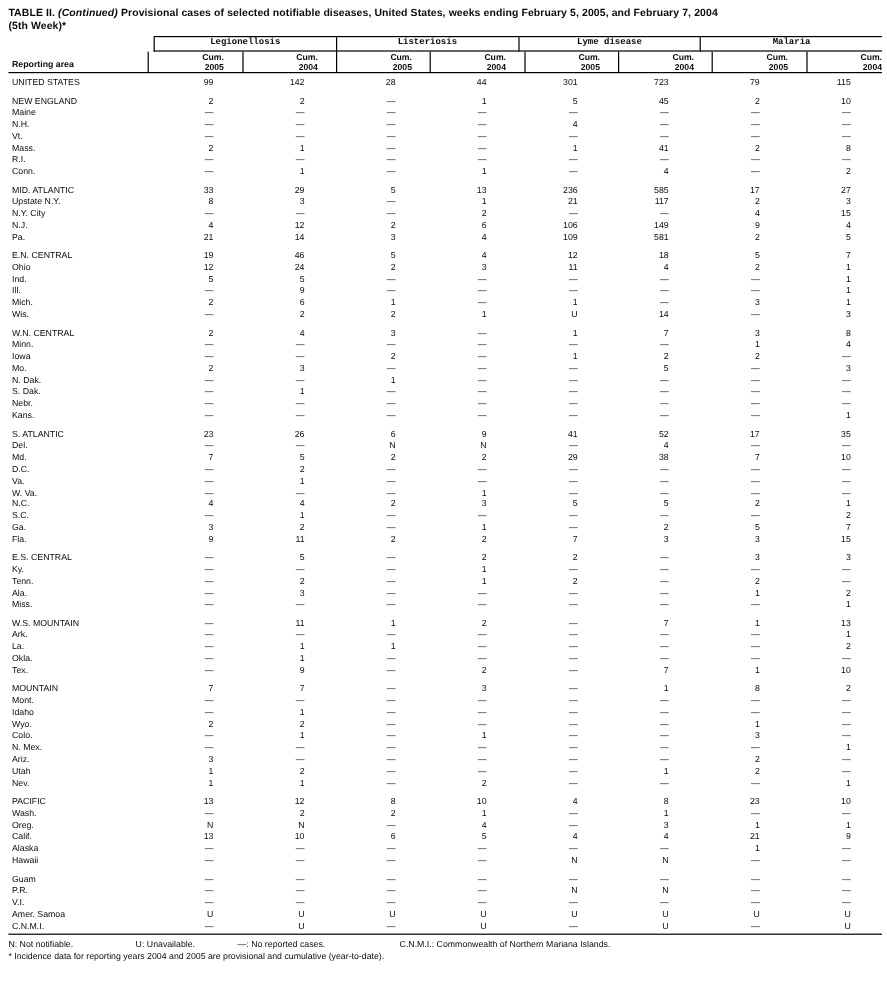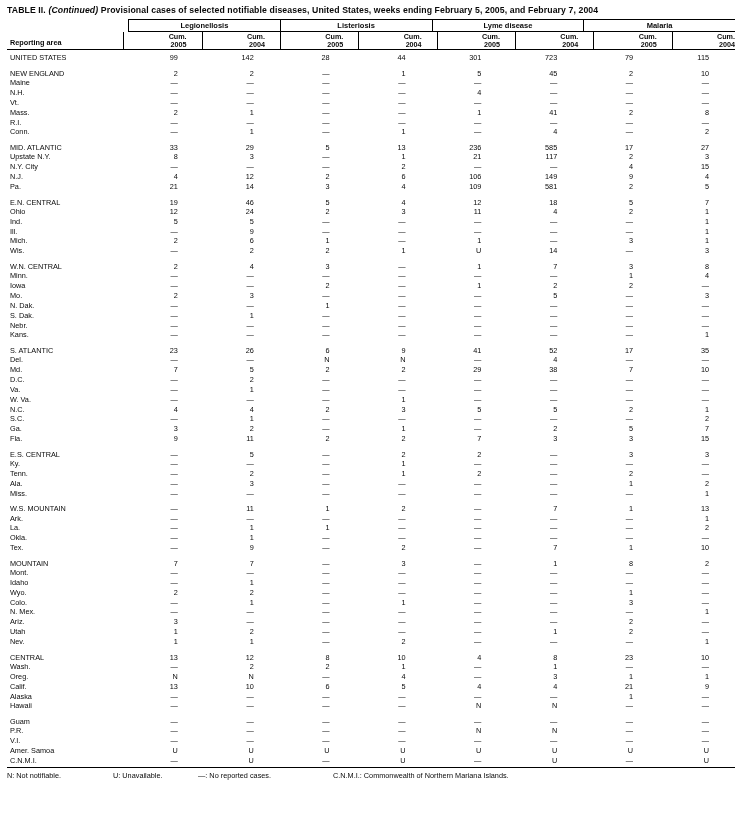--- a/index.html
+++ b/index.html
@@ -15,21 +15,21 @@
   
   .title { font-weight: bold; font-size: 8.7px; line-height: 10.8px; letter-spacing: 0.1px; }
   .title .cont { font-style: italic; }
 
   
   .thead { margin-top: 3px; }
   .group-row { display: flex; margin-left: 121px; border-top: 1px solid #000; height: 13px; }
   .group-cell {
     width: 151.75px; border-left: 1px solid #000; border-bottom: 1px solid #000;
     display: flex; align-items: center; justify-content: center;
-    font-weight: bold; font-size: 7.5px;
+    font-weight: bold; font-size: 7.5px; font-family: Liberation Mono, monospace;
   }
   .sub-row { display: flex; border-bottom: 1px solid #000; height: 18px; gap: 15px; }
   .ra-cell {
     width: 121px; display: flex; align-items: flex-end;
     padding: 0 0 2px 3px; font-weight: bold; font-size: 7.3px;
   }
   .subcell {
     width: 75.875px; border-left: 1px solid #000;
     text-align: right; font-weight: bold; font-size: 7.2px; line-height: 8px;
     padding-top: 1.5px;
@@ -51,20 +51,21 @@
   .legend .li3 { width: 135px; }
   .note { margin-top: 1px; }
 </style>
 </head>
 <body>
 
 <div class="page">
 
   <div class="title">
     <div><span>TABLE II.</span> <span class="cont">(Continued)</span> <span>Provisional cases of selected notifiable diseases, United States, weeks ending February 5, 2005, and February 7, 2004</span></div>
+    <div>(5th Week)*</div>
   </div>
 
   <div class="thead">
     <div class="group-row">
       <div class="group-cell">Legionellosis</div>
       <div class="group-cell">Listeriosis</div>
       <div class="group-cell">Lyme disease</div>
       <div class="group-cell">Malaria</div>
     </div>
     <div class="sub-row">
@@ -715,21 +716,21 @@
         <div class="val">1</div>
         <div class="val">1</div>
         <div class="val">—</div>
         <div class="val">2</div>
         <div class="val">—</div>
         <div class="val">—</div>
         <div class="val">—</div>
         <div class="val">1</div>
       </div>
       <div class="row gap">
-        <div class="label">CENTRAL</div>
+        <div class="label">PACIFIC</div>
         <div class="val">13</div>
         <div class="val">12</div>
         <div class="val">8</div>
         <div class="val">10</div>
         <div class="val">4</div>
         <div class="val">8</div>
         <div class="val">23</div>
         <div class="val">10</div>
       </div>
       <div class="row">
@@ -846,15 +847,16 @@
 
   <div class="bottom-rule"></div>
 
   <div class="footnotes">
     <div class="legend">
       <span class="li1"><span>N:</span> <span>Not notifiable.</span></span>
       <span class="li2"><span>U:</span> <span>Unavailable.</span></span>
       <span class="li3"><span>—:</span> <span>No reported cases.</span></span>
       <span class="li4"><span>C.N.M.I.:</span> <span>Commonwealth of Northern Mariana Islands.</span></span>
     </div>
+    <div class="note">* Incidence data for reporting years 2004 and 2005 are provisional and cumulative (year-to-date).</div>
   </div>
 
 </div>
 
 </body></html>

